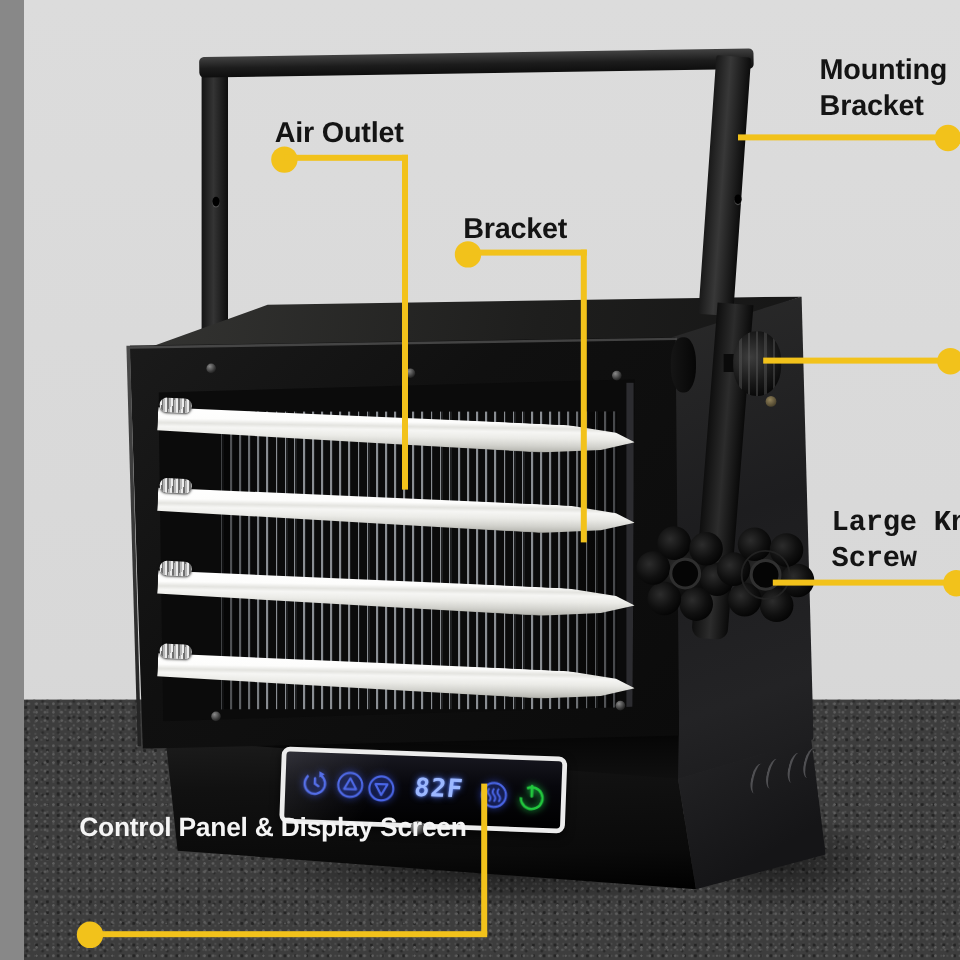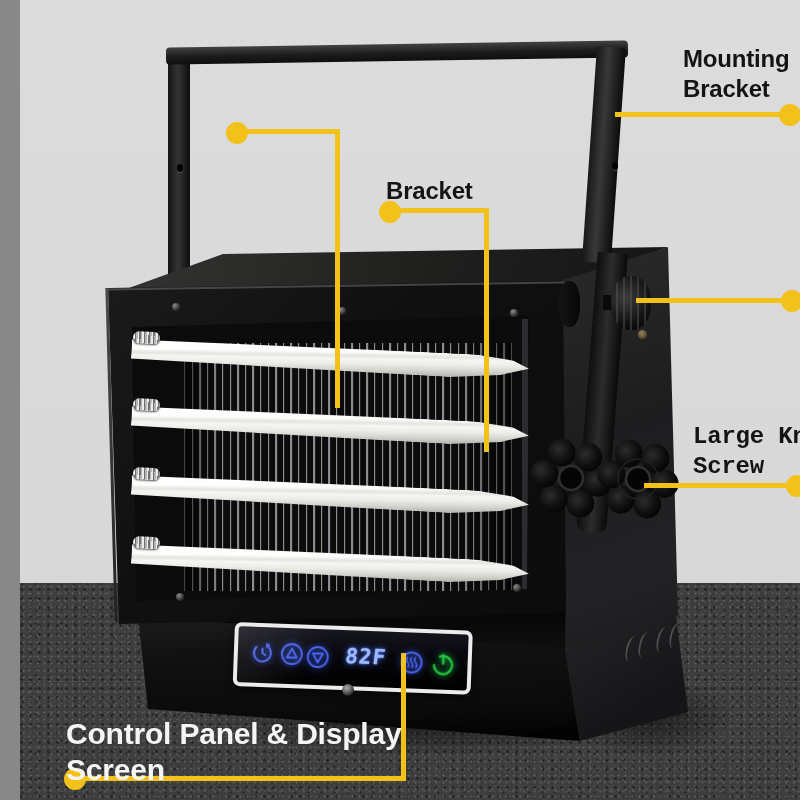--- a/index.html
+++ b/index.html
@@ -263,17 +263,18 @@
   <div class="abs cdot" style="left:761px;top:290px;"></div>
 
   <div class="abs cl cl-h" style="left:624px;top:483px;width:153px;"></div>
   <div class="abs cdot" style="left:766px;top:475px;"></div>
 
   <div class="abs cl cl-v" style="left:381px;top:653px;height:126px;"></div>
   <div class="abs cl cl-h" style="left:55px;top:776px;width:331px;"></div>
   <div class="abs cdot" style="left:44px;top:768px;"></div>
 
   <div class="lbl" style="left:663px;top:44px;width:130px;">Mounting Bracket</div>
+  <div class="lbl" style="left:209px;top:96px;white-space:nowrap;">Air Outlet</div>
   <div class="lbl" style="left:366px;top:176px;white-space:nowrap;">Bracket</div>
   <div class="lbl" style="left:673px;top:422px;width:145px;font-family:Liberation Mono, monospace;">Large Knob Screw</div>
-  <div class="lbl" style="left:46px;top:716px;width:400px;color:#f5f5f5;font-size:30px;line-height:1.2;">Control Panel &amp; Display Screen</div>
+  <div class="lbl" style="left:46px;top:677px;width:400px;color:#f5f5f5;font-size:22px;line-height:1.2;">Control Panel &amp; Display Screen</div>
 
 </div>
 
 </body></html>

